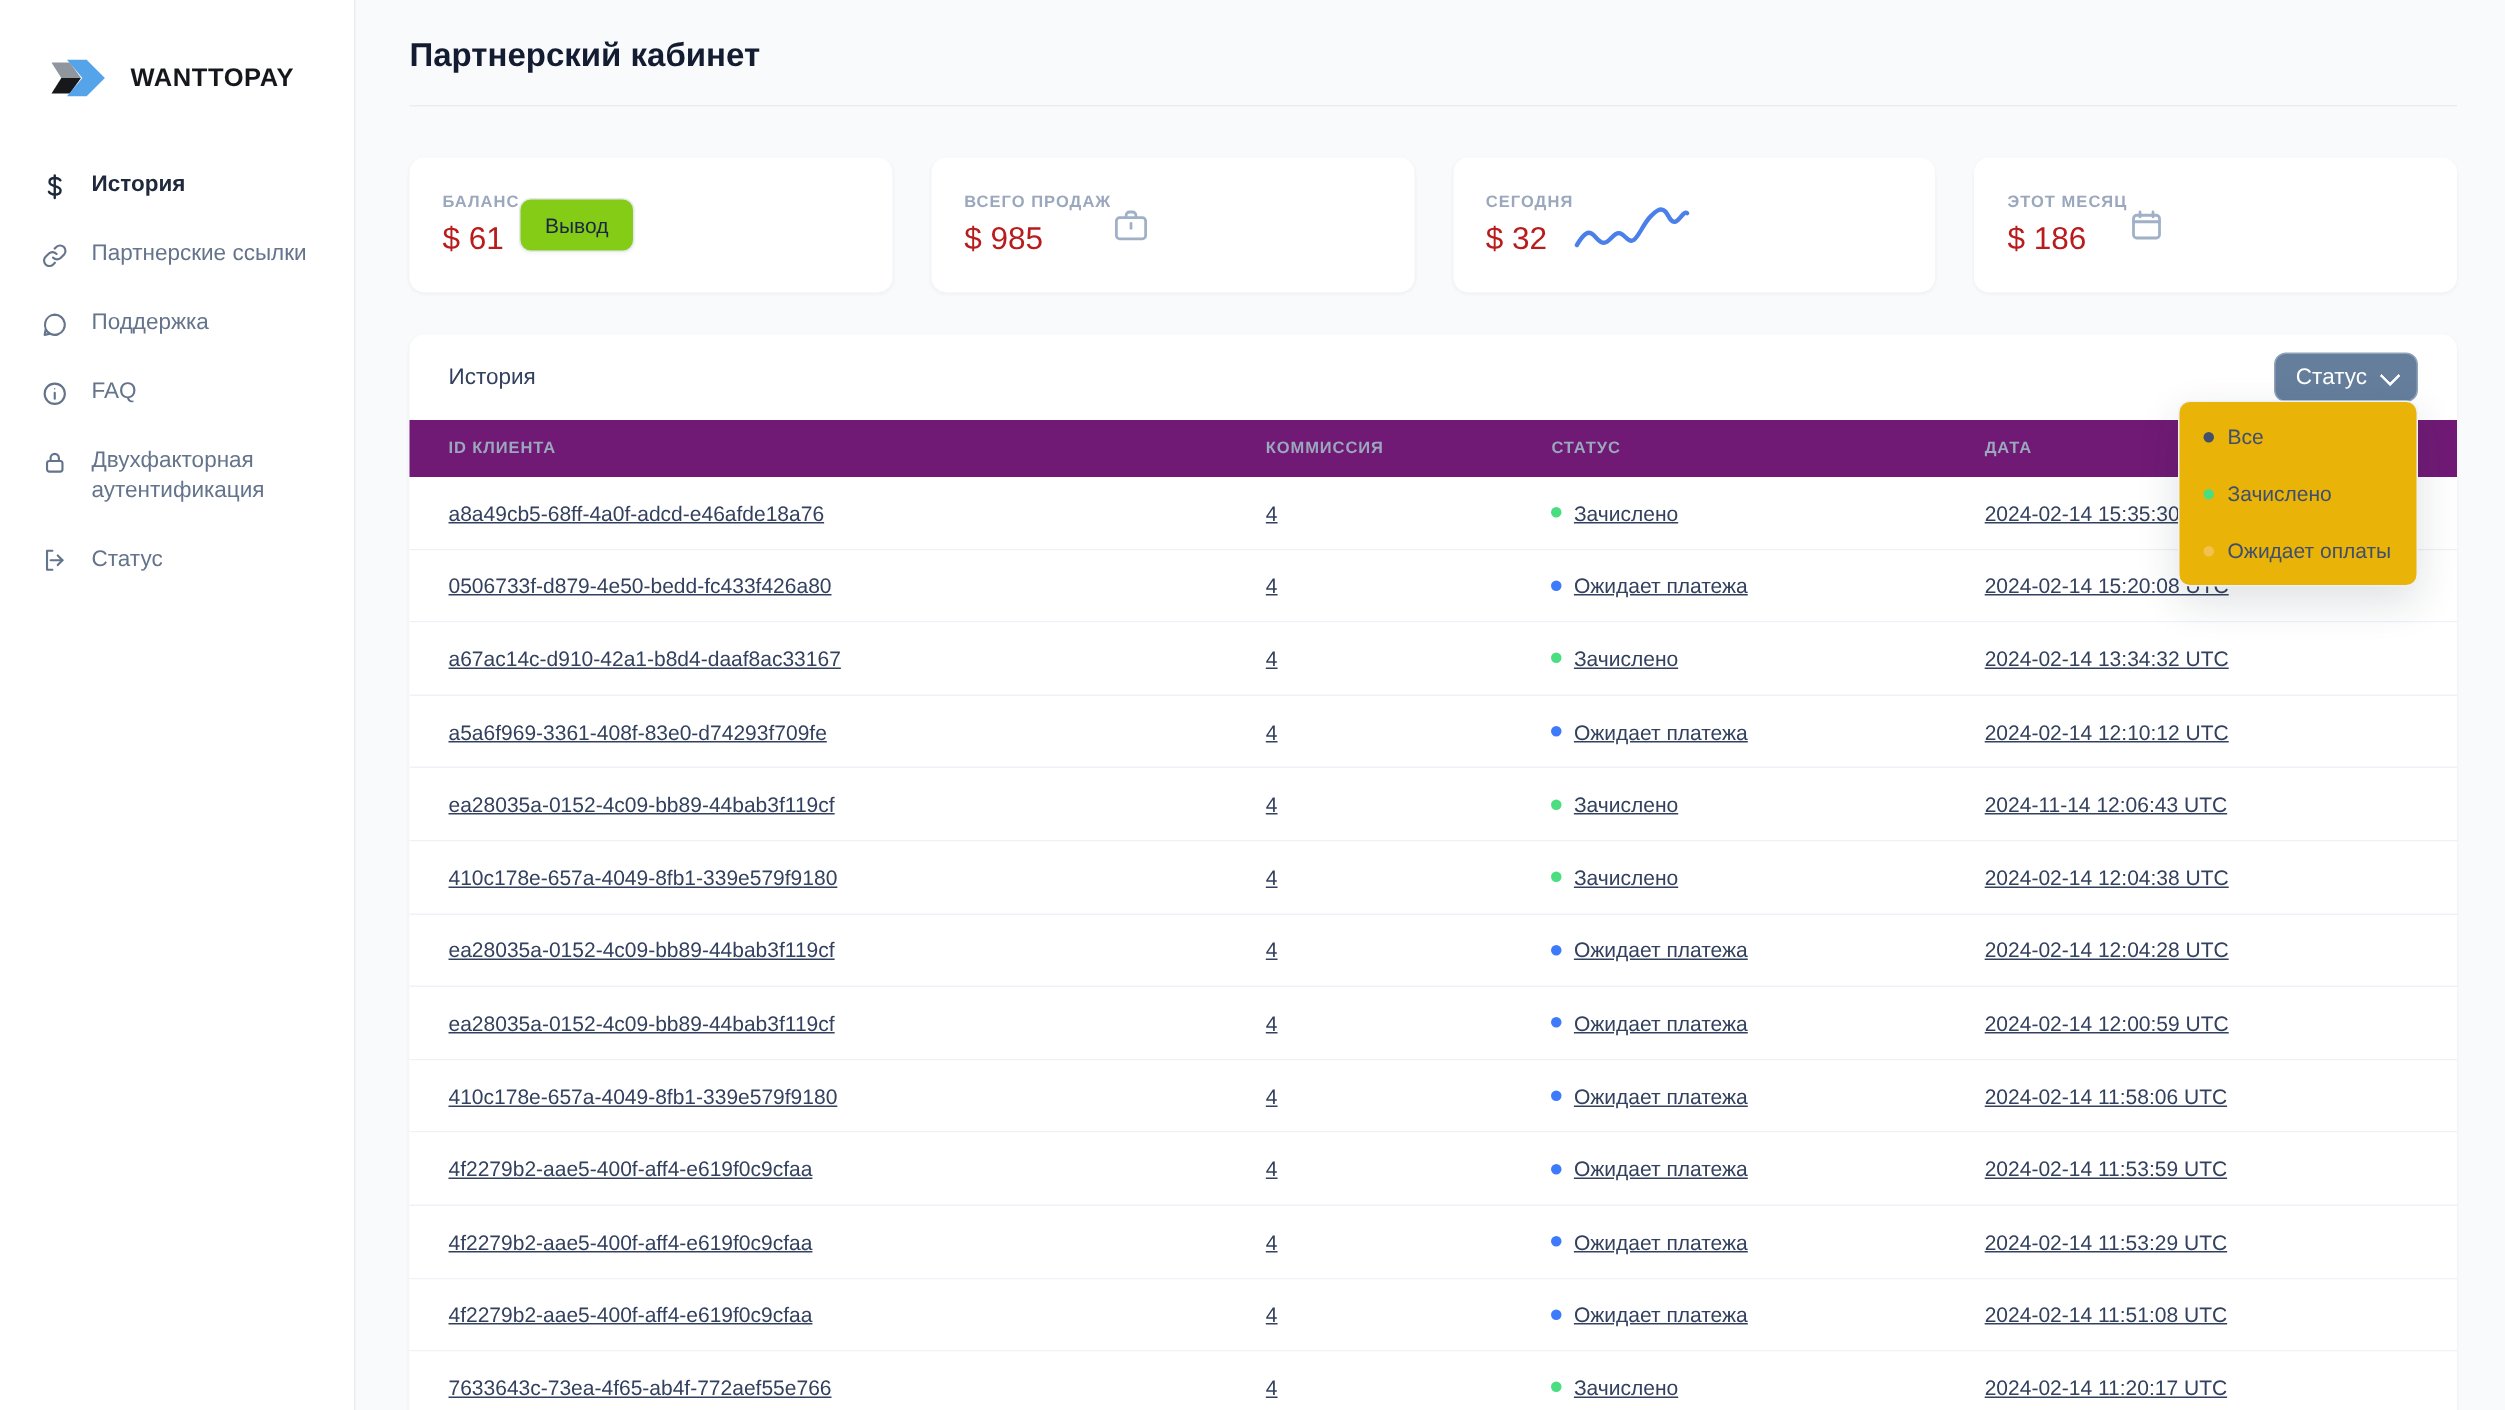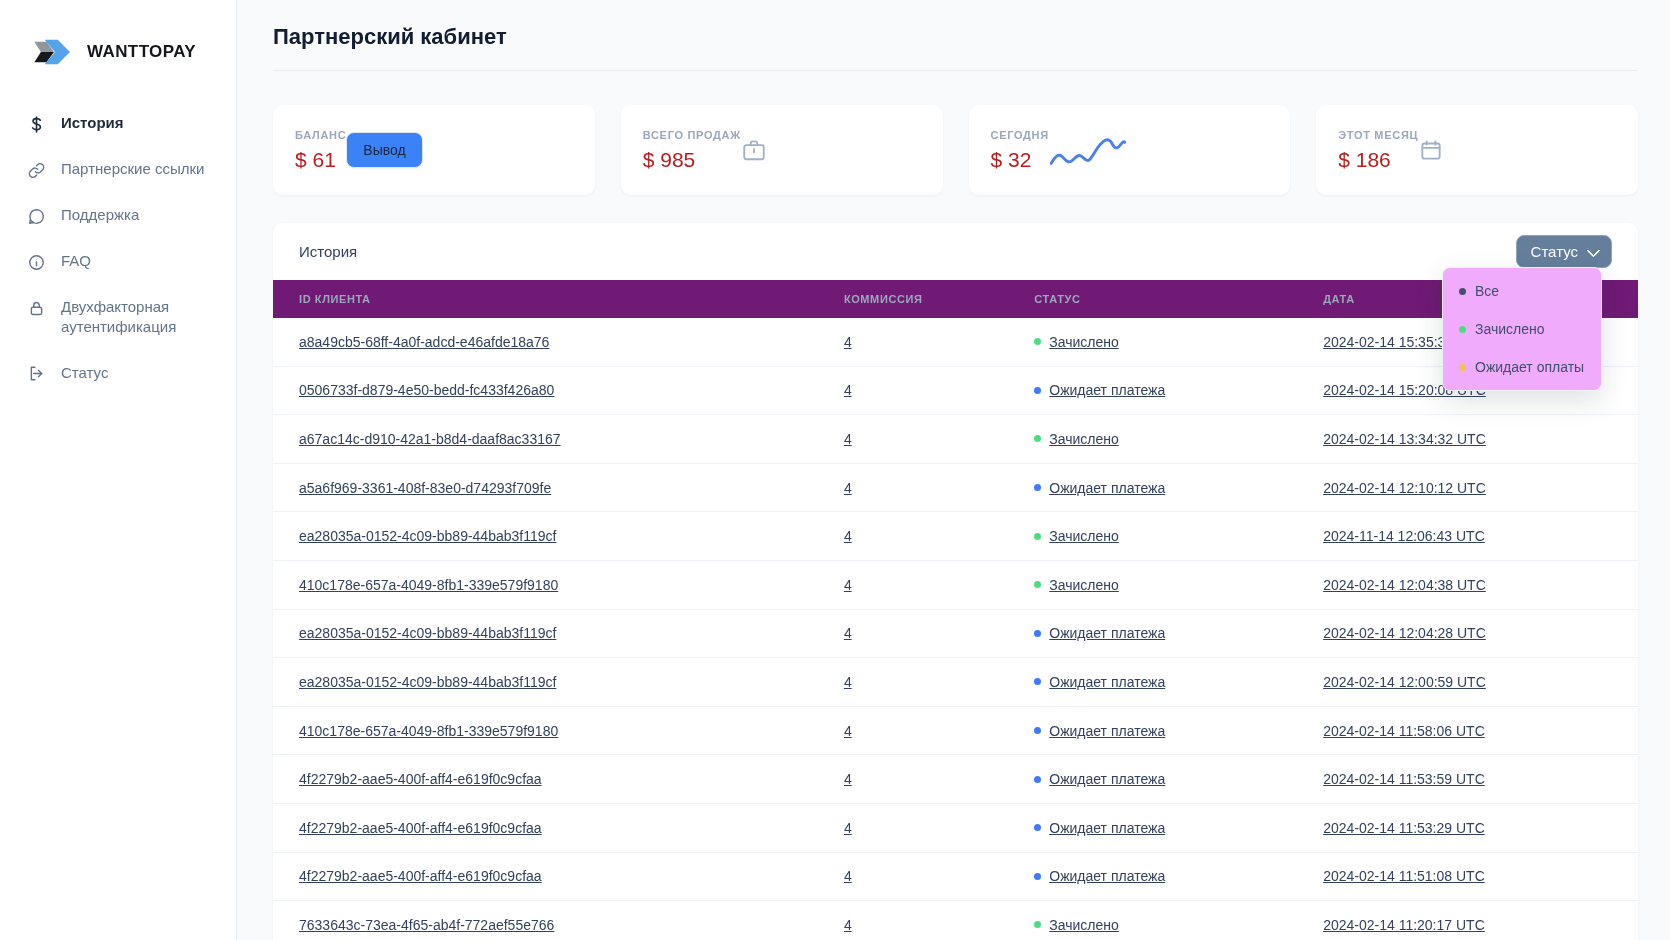--- a/index.html
+++ b/index.html
@@ -22,38 +22,38 @@
   .page-title { font-size:22px; font-weight:600; color:#131c31; padding:24px 0 20px; }
   .title-divider { border-bottom:1px solid #e8edf2; }
 
   
   .stats-row { display:flex; gap:26px; margin-top:34px; }
   .stat-card { flex:1; background:#fff; border-radius:10px; padding:18px 22px; height:90px;
                display:flex; align-items:center;
                box-shadow:0 1px 3px rgba(15,23,42,.05); }
   .stat-label { font-size:11px; font-weight:700; letter-spacing:.7px; color:#9aa7bc; margin-bottom:7px; }
   .stat-value { font-size:21px; font-weight:400; color:#b91c1c; }
-  .withdraw-btn { background:#3b82f6; border:1px solid #e3e8ef; border-radius:8px; padding:9px 16px;
+  .withdraw-btn { background:#84cc16; border:1px solid #e3e8ef; border-radius:8px; padding:9px 16px;
                   font-size:14px; color:#1b2743; cursor:pointer; font-family:inherit;
                   box-shadow:0 1px 2px rgba(15,23,42,.04); }
   .card-icon { color:#9fb0c7; display:flex; }
   .sparkline { width:78px; height:46px; }
 
   
   .history-card { background:#fff; border-radius:10px; margin-top:28px; position:relative;
                   box-shadow:0 1px 3px rgba(15,23,42,.05); height:760px; }
   .history-head { display:flex; justify-content:space-between; align-items:center; padding:11px 26px; height:57px; }
   .history-title { font-size:15px; color:#33415e; }
   .status-btn { background:#647e9c; border:1px solid #8fa3ba; color:#fff; border-radius:8px;
                 padding:7px 14px; font-size:15px; display:flex; align-items:center; gap:9px;
                 cursor:pointer; font-family:inherit; }
   .chev { width:10px; height:10px; border-right:2px solid #fff; border-bottom:2px solid #fff;
           transform:rotate(45deg) translateY(-2px); border-radius:1px; }
 
-  .dropdown { position:absolute; top:44px; right:36px; width:160px; background:#f0abfc; z-index:6;
+  .dropdown { position:absolute; top:44px; right:26px; width:160px; background:#eab308; z-index:6;
               border:1px solid #eef1f6; border-radius:8px; padding:4px 0;
               box-shadow:0 10px 28px rgba(30,41,59,.14); }
   .dd-item { display:flex; align-items:center; gap:9px; padding:11px 16px; font-size:14px;
              color:#3f4f6e; cursor:pointer; }
   .dot { width:7px; height:7px; border-radius:50%; flex:0 0 7px; }
 
   
   .t-head { display:grid; grid-template-columns:41.5% 14.5% 22% 22%; background:#701a75;
             padding:0 26px; height:38px; align-items:center;
             font-size:11px; font-weight:700; letter-spacing:.6px; color:#9aa7bc; }

